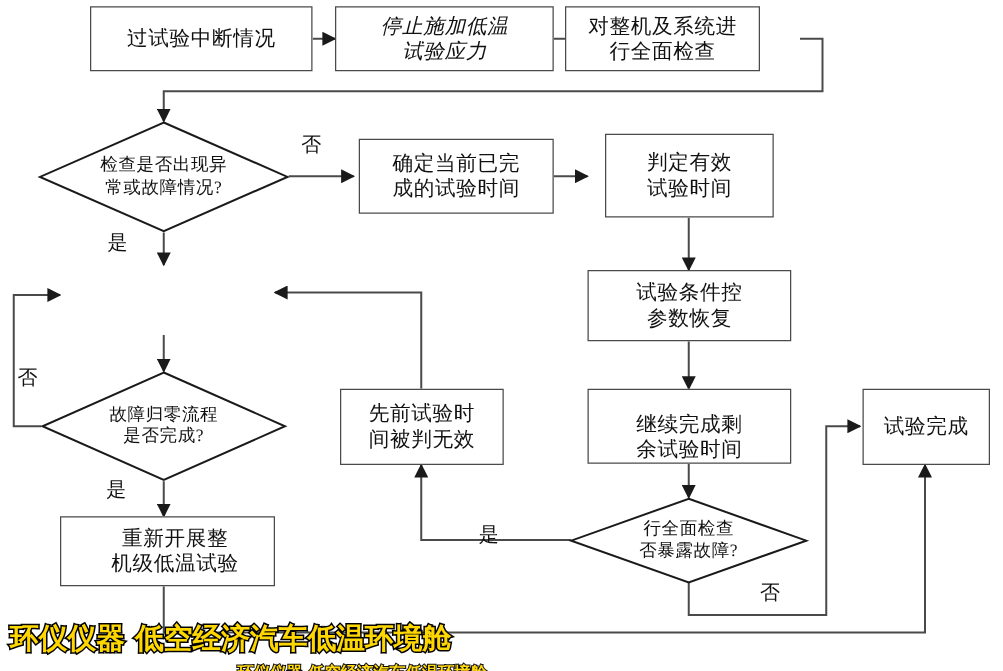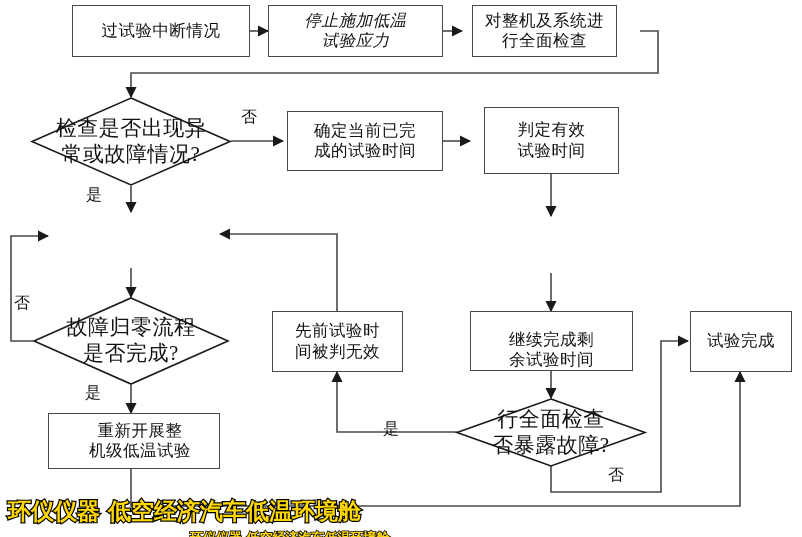--- a/index.html
+++ b/index.html
@@ -44,21 +44,21 @@
     overflow: visible;
   }
   .diamond-label {
     position: absolute;
     left: 0; top: 0;
     width: 100%; height: 100%;
     display: flex;
     align-items: center;
     justify-content: center;
     text-align: center;
-    font-size: 21px;
+    font-size: 14px;
     line-height: 1.22;
     color: #111111;
     letter-spacing: 0.5px;
     white-space: pre-line;
   }
 
   .edge-label {
     position: absolute;
     font-size: 16px;
     color: #111111;
@@ -150,21 +150,21 @@
 
   <div class="node" style="left:72px;  top:5px;   width:178px; height:52px;">
     <span>过试验中断情况</span>
   </div>
 
   <div class="node" style="left:268px; top:5px;   width:175px; height:52px;font-style:italic;">
     <span>停止施加低温
 试验应力</span>
   </div>
 
-  <div class="node" style="left:472px; top:5px;   width:145px; height:52px;">
+  <div class="node" style="left:452px; top:5px;   width:156px; height:52px;">
     <span>对整机及系统进
 行全面检查</span>
   </div>
 
   <div class="diamond-wrap" style="left:31px; top:97px; width:200px; height:89px;">
     <svg width="200" height="89" viewBox="0 0 200 89">
       <polygon points="100,1 199,44.5 100,88 1,44.5" fill="#ffffff" stroke="#1a1a1a" stroke-width="1.6"></polygon>
     </svg>
     <div class="diamond-label">检查是否出现异
 常或故障情况?</div>
@@ -173,20 +173,24 @@
   <div class="node" style="left:484px; top:107px; width:135px; height:67px;">
     <span>判定有效
 试验时间</span>
   </div>
 
   <div class="node" style="left:287px; top:111px; width:156px; height:60px;">
     <span>确定当前已完
 成的试验时间</span>
   </div>
 
+  <div class="node" style="left:470px; top:216px; width:163px; height:57px;">
+    <span>试验条件控
+参数恢复</span>
+  </div>
 
 
   <div class="diamond-wrap" style="left:33px; top:297px; width:196px; height:88px;">
     <svg width="196" height="88" viewBox="0 0 196 88">
       <polygon points="98,1 195,44 98,87 1,44" fill="#ffffff" stroke="#1a1a1a" stroke-width="1.6"></polygon>
     </svg>
     <div class="diamond-label">故障归零流程
 是否完成?</div>
   </div>
 

